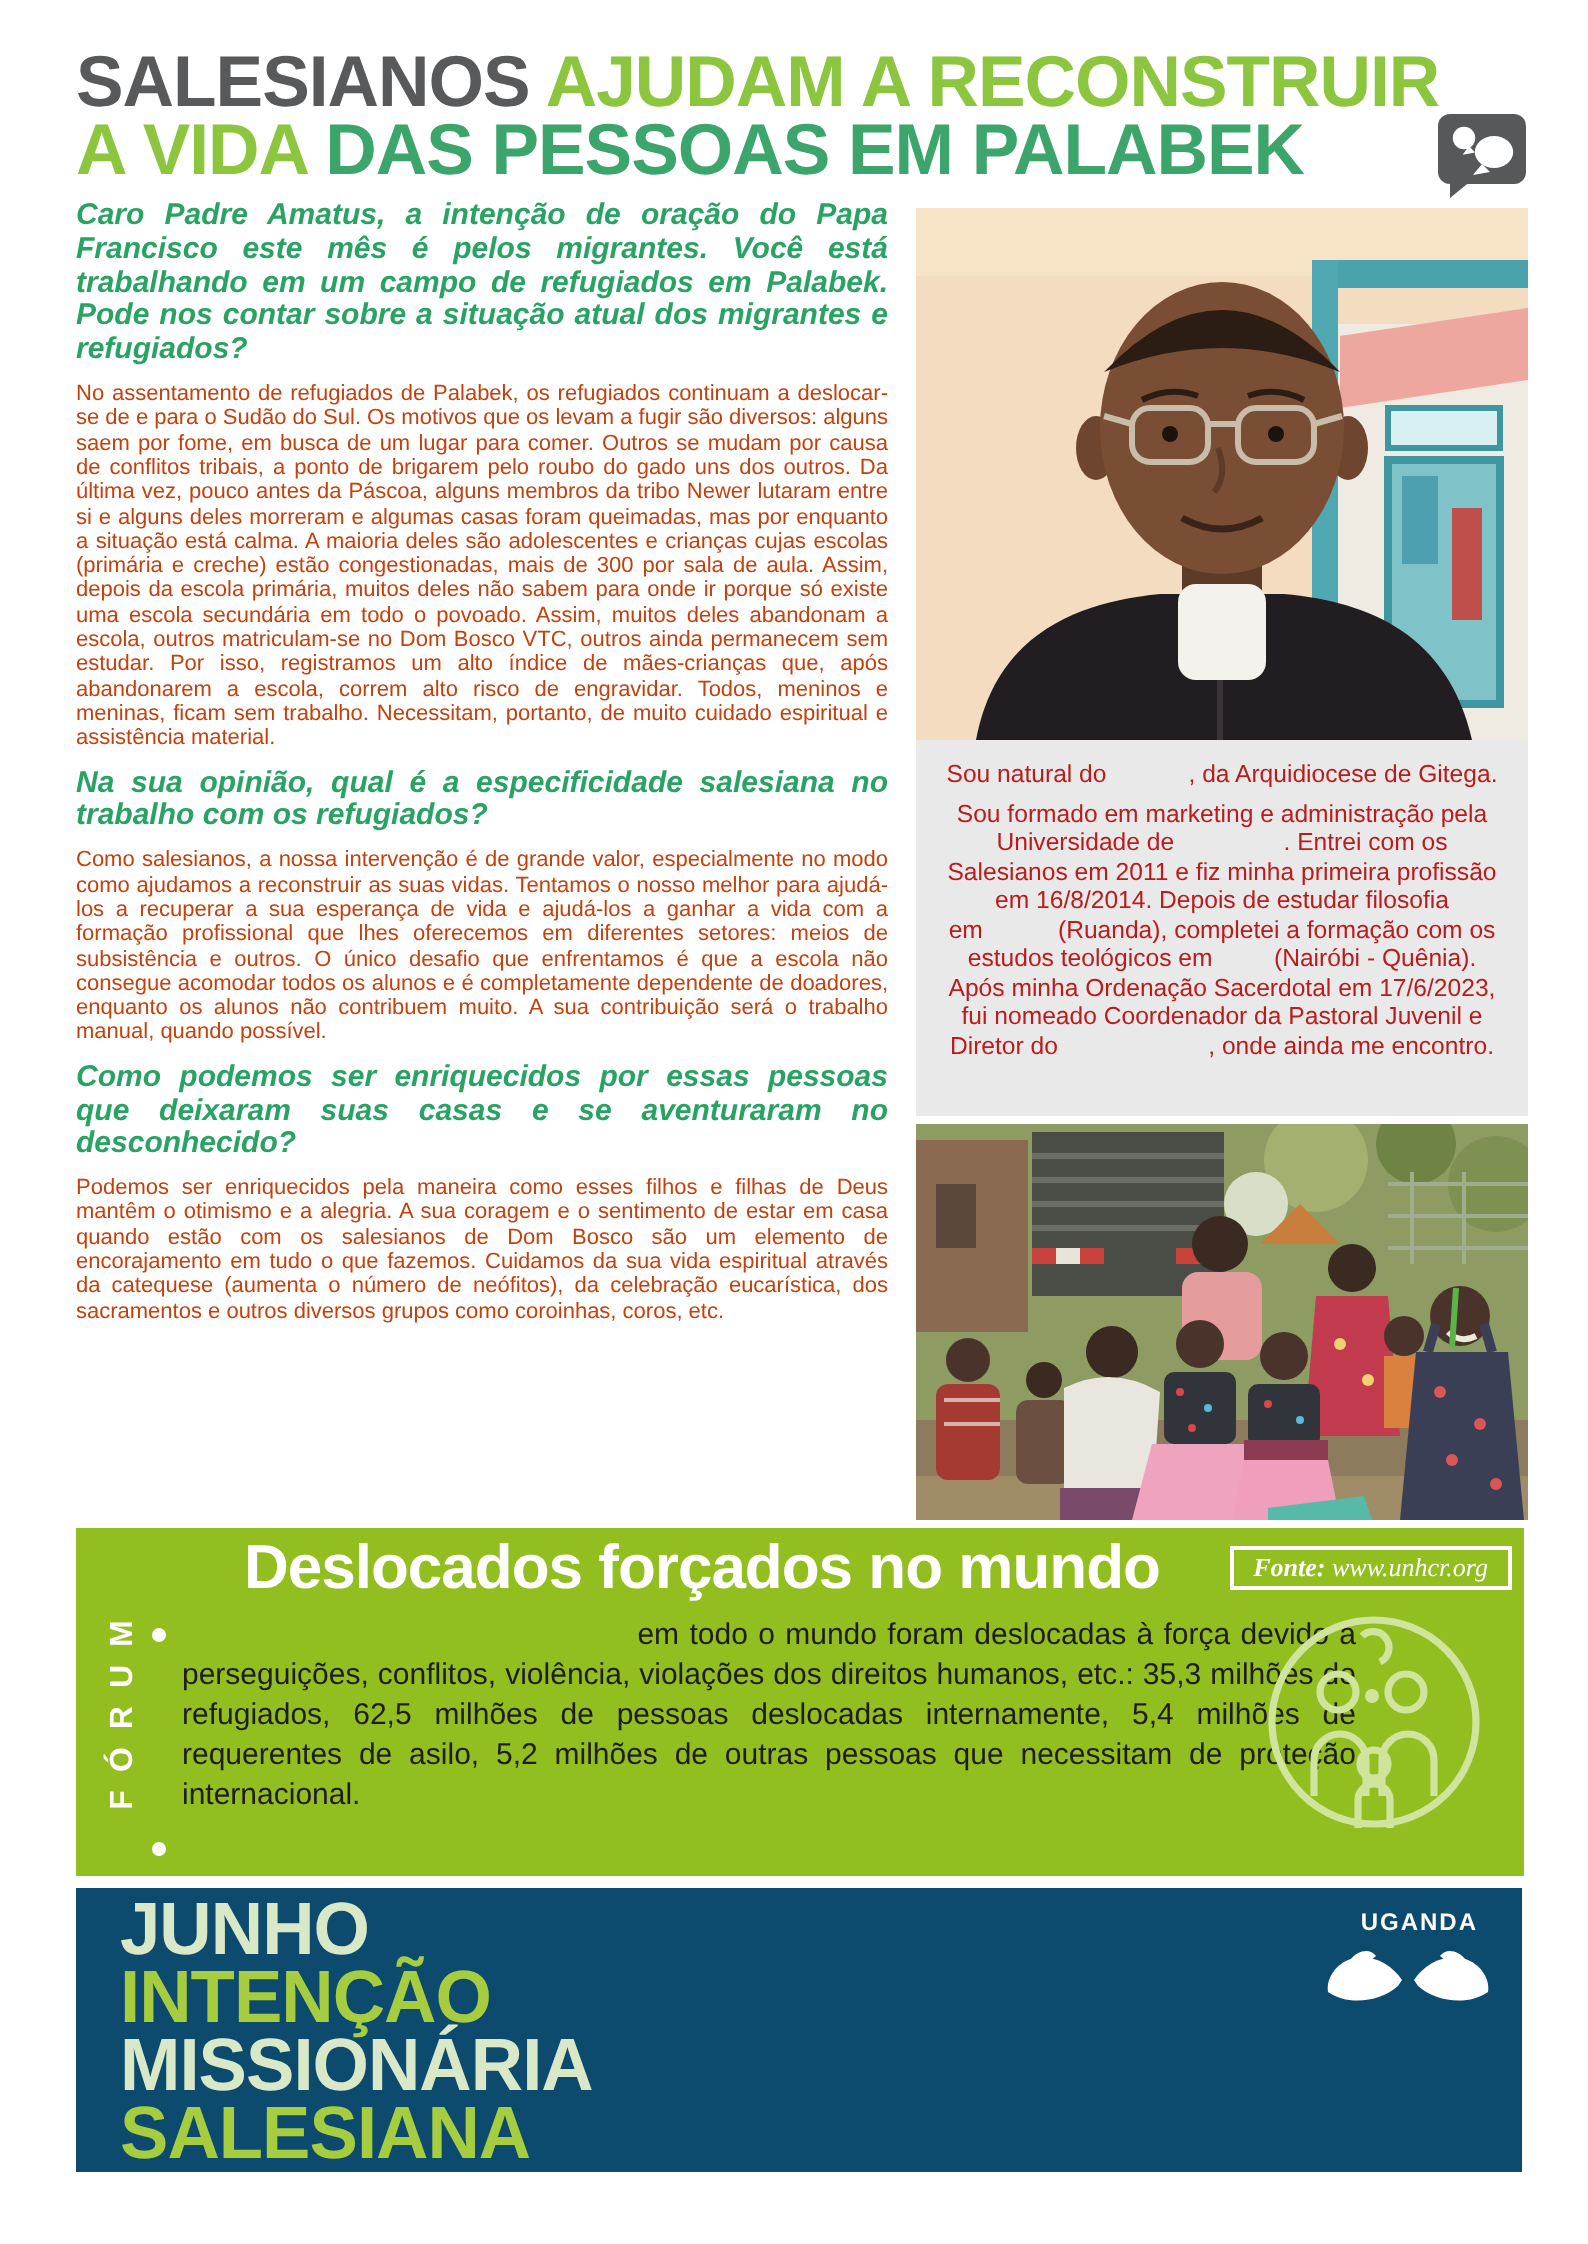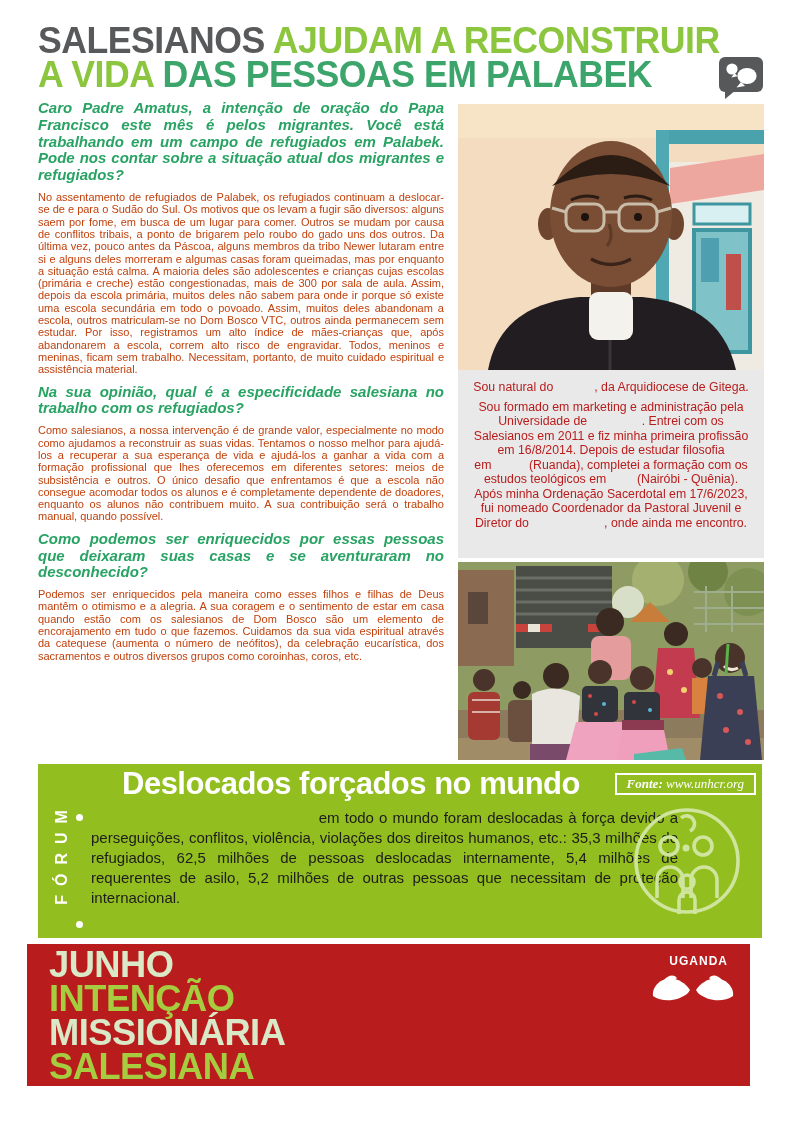--- a/index.html
+++ b/index.html
@@ -42,21 +42,21 @@
   .source-box .src-label { font-weight:700; }
   .bullets { position:absolute; left:38px; top:44px; width:602px; }
   .bullet { position:relative; padding-left:15px; color:#1D1D1B; font-size:15px; line-height:1.33;
             text-align:justify; margin-bottom:7px; }
   .bullet .dot { position:absolute; left:0; top:6px; width:7px; height:7px; border-radius:50%; background:#ffffff; }
   .bullet.pre { white-space:pre-line; }
   .refugee-icon { position:absolute; right:14px; top:36px; width:122px; height:122px; }
   .refugee-icon svg { width:100%; height:100%; }
 
   
-  .footer { position:absolute; left:27px; top:944px; width:723px; height:142px; background:#b91c1c; overflow:hidden; }
+  .footer { position:absolute; left:38px; top:944px; width:723px; height:142px; background:#0c4a6e; overflow:hidden; }
   .footer-lines { position:absolute; left:22px; top:4px; font-weight:700; font-size:37px; line-height:34px;
                   letter-spacing:-0.5px; transform:scaleX(0.98); transform-origin:left top; }
   .fl-pale { color:#D9E9C8; }
   .fl-lime { color:#A6CC40; }
   .uganda { position:absolute; right:22px; top:10px; color:#ffffff; font-weight:700; font-size:12px; letter-spacing:1px; }
   .hands-icon { position:absolute; right:14px; top:30px; width:86px; height:36px; }
 </style>
 </head>
 <body>
 

